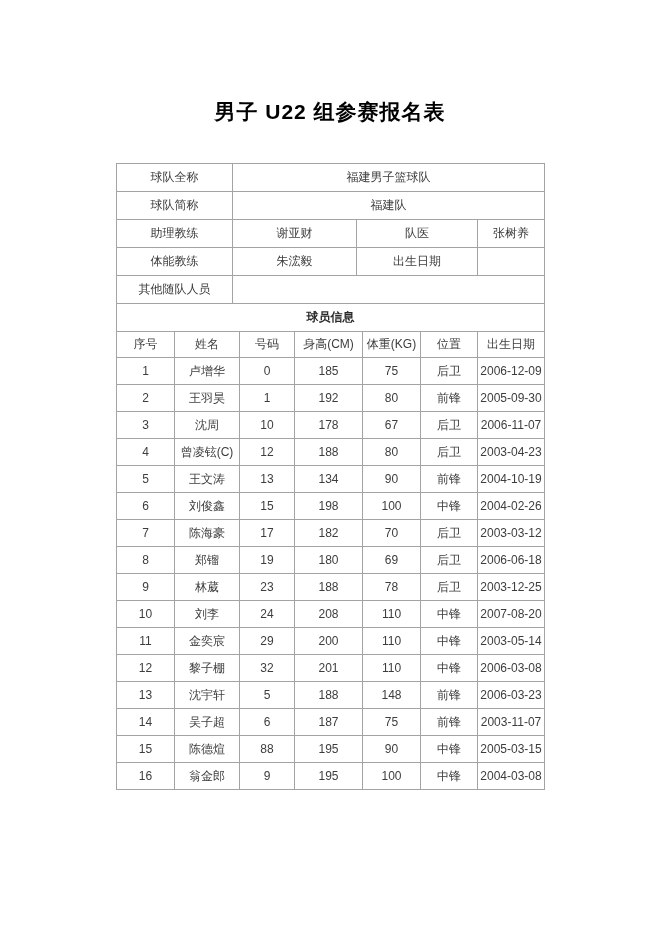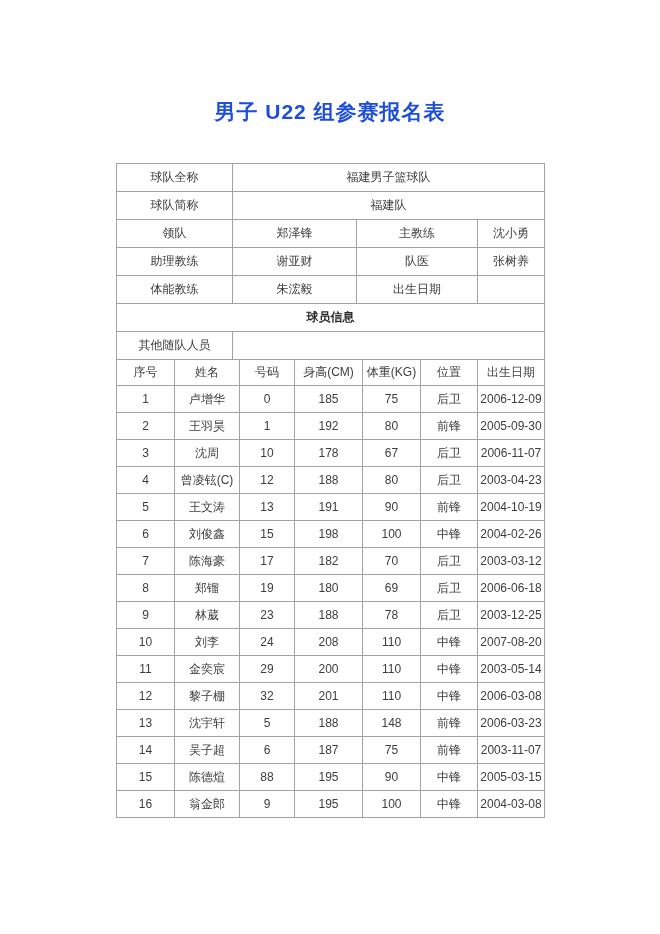--- a/index.html
+++ b/index.html
@@ -16,21 +16,21 @@
     color: #3d3d3d;
     overflow: hidden;
   }
   .doc-title {
     margin: 0;
     padding-top: 97px;
     text-align: center;
     font-size: 21px;
     line-height: 30px;
     font-weight: bold;
-    color: #1d4ed8;
+    color: #000000;
     letter-spacing: 1px;
   }
   .tables-wrap {
     width: 428px;
     margin: 36px auto 0 auto;
   }
   table {
     border-collapse: collapse;
     table-layout: fixed;
     width: 428px;
@@ -75,43 +75,37 @@
       <tbody>
         <tr>
           <td>球队全称</td>
           <td colspan="3">福建男子篮球队</td>
         </tr>
         <tr>
           <td>球队简称</td>
           <td colspan="3">福建队</td>
         </tr>
         <tr>
-          <td>领队</td>
-          <td>郑泽锋</td>
-          <td>主教练</td>
-          <td>沈小勇</td>
-        </tr>
-        <tr>
           <td>助理教练</td>
           <td>谢亚财</td>
           <td>队医</td>
           <td>张树养</td>
         </tr>
         <tr>
           <td>体能教练</td>
           <td>朱浤毅</td>
           <td>出生日期</td>
           <td></td>
         </tr>
         <tr>
-          <td colspan="4" class="section-header-cell">球员信息</td>
-        </tr>
-        <tr>
           <td>其他随队人员</td>
           <td colspan="3"></td>
+        </tr>
+        <tr>
+          <td colspan="4" class="section-header-cell">球员信息</td>
         </tr>
       </tbody>
     </table>
 
     <table class="players-table">
       <colgroup>
         <col style="width:58px">
           <col style="width:65px">
           <col style="width:55px">
           <col style="width:68px">
@@ -164,21 +158,21 @@
         <td>12</td>
         <td>188</td>
         <td>80</td>
         <td>后卫</td>
         <td>2003-04-23</td>
       </tr>
           <tr>
         <td>5</td>
         <td>王文涛</td>
         <td>13</td>
-        <td>191</td>
+        <td>134</td>
         <td>90</td>
         <td>前锋</td>
         <td>2004-10-19</td>
       </tr>
           <tr>
         <td>6</td>
         <td>刘俊鑫</td>
         <td>15</td>
         <td>198</td>
         <td>100</td>

